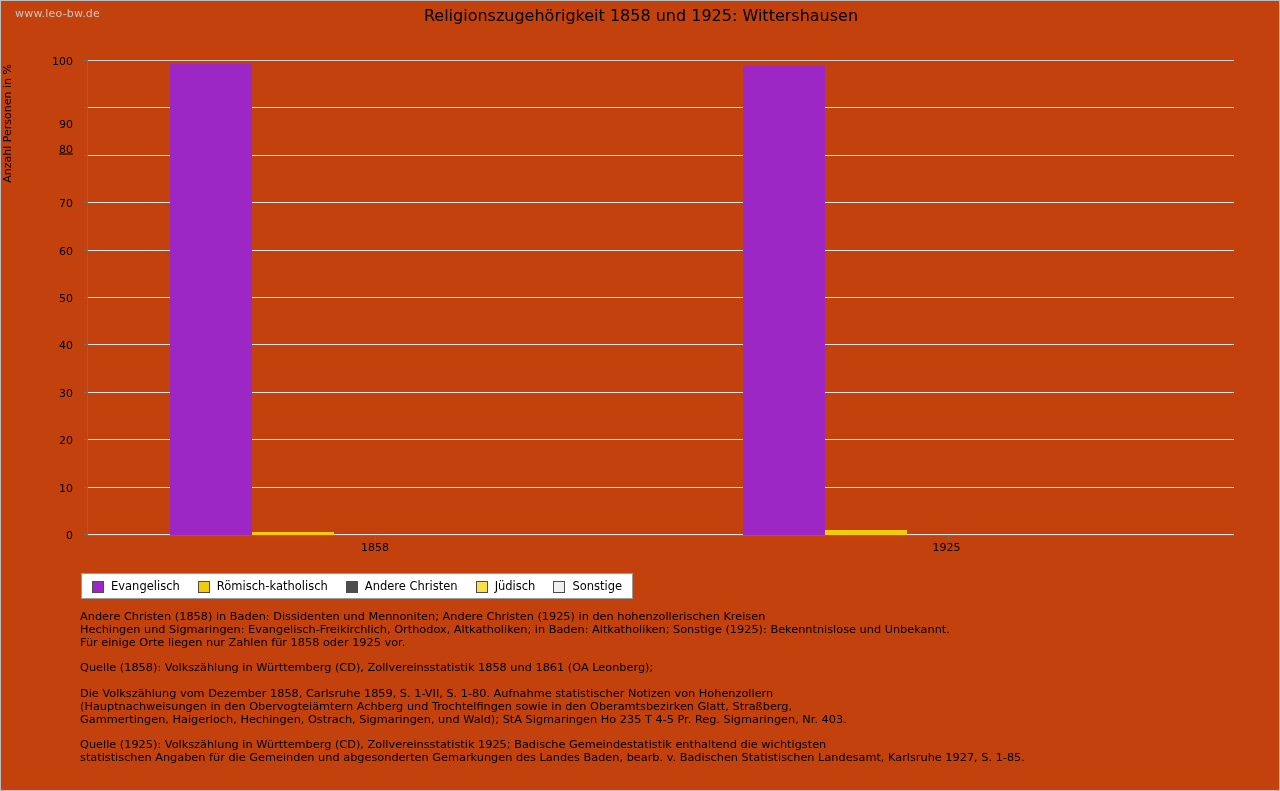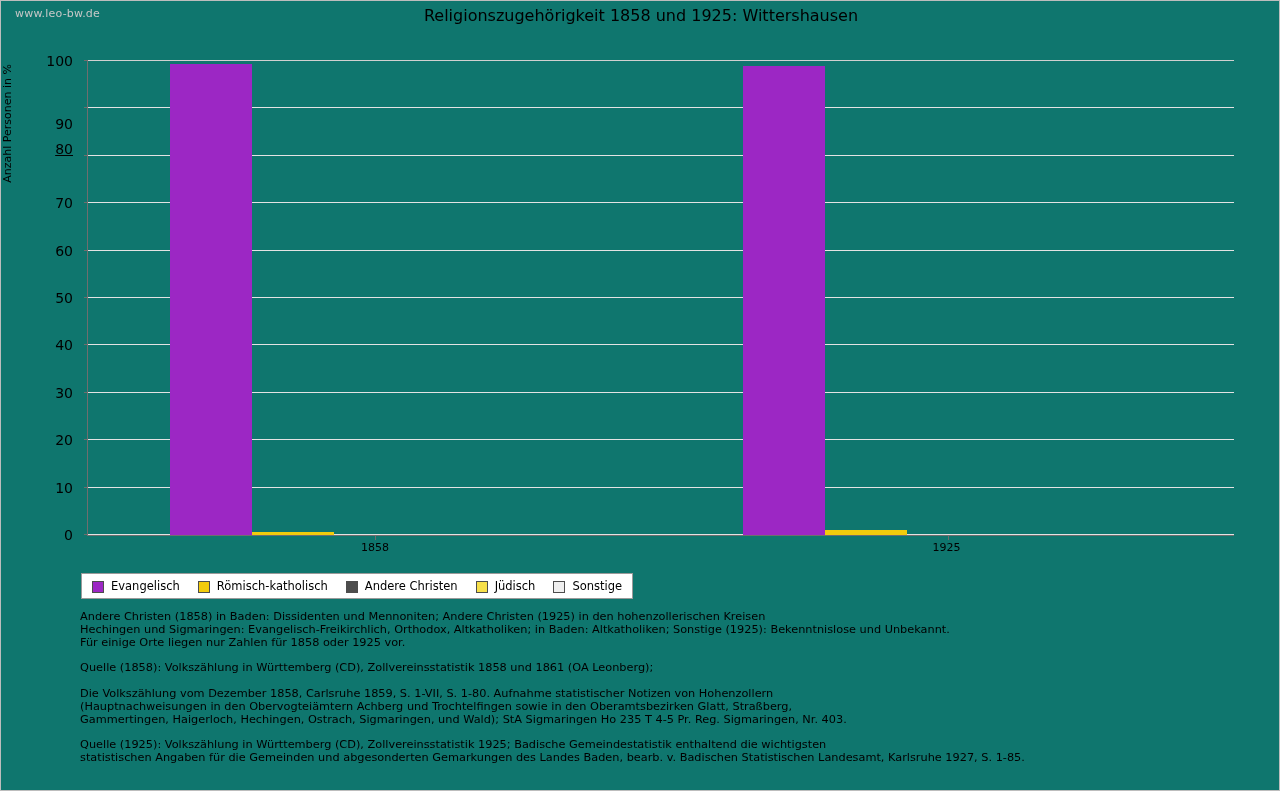--- a/index.html
+++ b/index.html
@@ -10,21 +10,21 @@
   body {
     font-family: "DejaVu Sans", "Liberation Sans", sans-serif;
     color: #000000;
   }
   #page {
     position: relative;
     width: 1280px;
     height: 791px;
     box-sizing: border-box;
     border: 1px solid #bdbdbd;
-    background: #0f766e;
+    background: #c2410c;
     overflow: hidden;
     padding-left: 47px;
   }
   #watermark {
     position: absolute;
     left: 14px;
     top: 6px;
     font-size: 11px;
     color: #c8c8c8;
     letter-spacing: 0.2px;
@@ -74,21 +74,21 @@
   .ylabels {
     position: absolute;
     left: 0px;
     top: 60px;
     width: 80px;
     height: 474px;
   }
   .ylabels div {
     position: absolute;
     right: 8px;
-    font-size: 14px;
+    font-size: 11px;
     color: #000;
     transform: translateY(-50%);
     text-align: left;
   }
   .tickmark {
     position: absolute;
     left: -4px;
     width: 4px;
     height: 1px;
     background: #6e6e6e;

